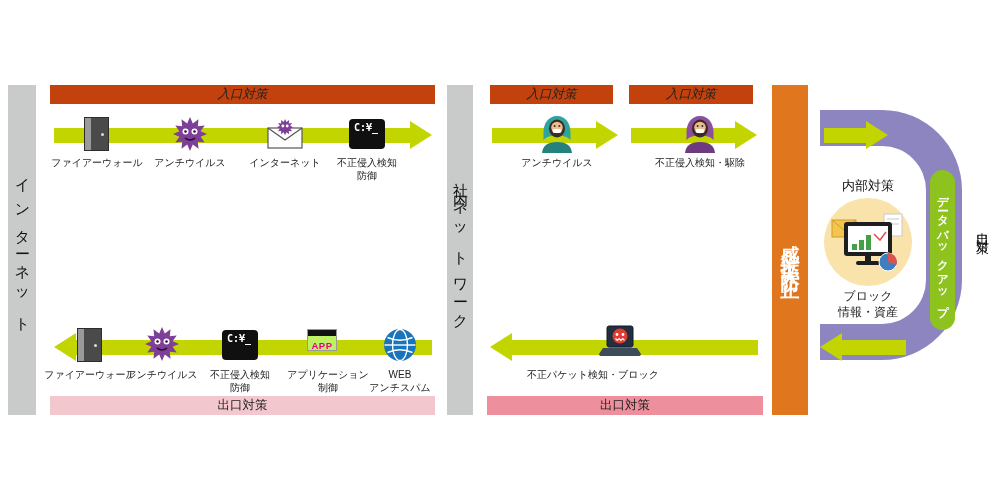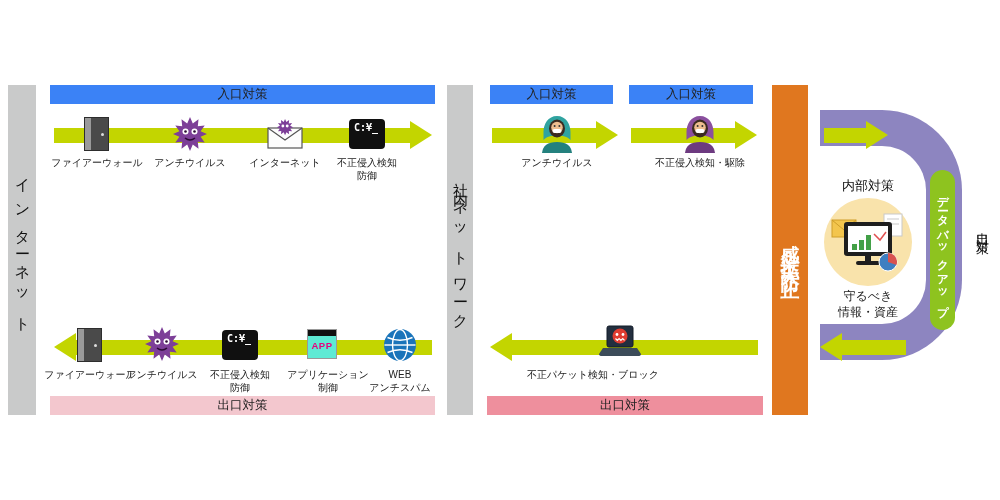--- a/index.html
+++ b/index.html
@@ -9,21 +9,21 @@
   }
   
   .vbar { position:absolute; display:flex; align-items:center; justify-content:center; }
   .vbar.gray { background:#c9caca; }
   .vbar.orange { background:#e0771f; }
   .vtext { writing-mode:vertical-rl; font-size:15px; letter-spacing:9px; color:#111; }
   .vtext.big { font-size:19px; font-weight:bold; color:#fff; letter-spacing:7px; }
 
   
   .banner { position:absolute; height:19px; line-height:19px; text-align:center; font-size:12.5px; color:#222; }
-  .banner.teal { background:#3b82f6; }
+  .banner.teal { background:#c2410c;font-style:italic; }
   .banner.pink { background:#f3c7ce; }
   .banner.pinkdark { background:#ee8f9d; }
 
   
   .arrow { position:absolute; display:flex; align-items:center; height:28px; z-index:2; }
   .arrow .shaft { flex:1; height:15px; background:#c3d500; }
   .arrow .tip { width:0; height:0; border-top:14px solid transparent; border-bottom:14px solid transparent; }
   .arrow.right .tip { border-left:22px solid #c3d500; }
   .arrow.left  .tip { border-right:22px solid #c3d500; }
 
@@ -33,21 +33,21 @@
   
   .icon-firewall { width:25px; height:34px; background:linear-gradient(90deg,#9a9a9a 0 6px,#4a4a4a 6px);
     border:1px solid #2d2d2d; position:relative; box-sizing:border-box; }
   .icon-firewall::after { content:""; position:absolute; right:4px; top:15px; width:3px; height:3px; background:#ddd; border-radius:50%; }
 
   
   .icon-terminal { width:36px; height:30px; background:#101010; border-radius:4px; box-sizing:border-box;
     padding:3px 0 0 5px; color:#fff; font-family:"DejaVu Sans Mono","Liberation Mono",monospace; font-size:10px; font-weight:bold; }
 
   
-  .icon-app { width:30px; height:30px; background:#5eead4; border:1px solid #999; box-sizing:border-box; }
+  .icon-app { width:30px; height:22px; background:#bef264; border:1px solid #999; box-sizing:border-box; }
   .icon-app .bar { height:6px; background:#111; }
   .icon-app .txt { color:#e6007e; font-weight:bold; font-size:9.5px; text-align:center; margin-top:4px; letter-spacing:.5px;
     font-family:"Liberation Sans",sans-serif; }
 
   
   .purple-c { position:absolute; left:820px; top:110px; width:142px; height:250px; box-sizing:border-box;
     border:36px solid #8d85c0; border-left:none; border-radius:0 80px 80px 0; z-index:1; }
   .green-capsule { position:absolute; left:930px; top:170px; width:25px; height:160px; background:#8ec31f;
     border-radius:13px; z-index:4; display:flex; align-items:center; justify-content:center; }
   .green-capsule .vtext { font-size:11.5px; font-weight:bold; color:#fff; letter-spacing:2px; }
@@ -242,18 +242,18 @@
       <rect x="31" y="34" width="5" height="10" fill="#43a047"></rect>
       <rect x="38" y="29" width="5" height="15" fill="#43a047"></rect>
       <path d="M46 28 L52 34 L58 26" stroke="#e05050" stroke-width="1.5" fill="none"></path>
       <rect x="37" y="50" width="6" height="5" fill="#1e1e1e"></rect>
       <rect x="28" y="55" width="24" height="4" rx="2" fill="#1e1e1e"></rect>
       <circle cx="60" cy="56" r="9" fill="#3f7fc1" stroke="#fff"></circle>
       <path d="M60 56 L60 47 A9 9 0 0 1 68.5 59 Z" fill="#d9534f"></path>
     </svg>
   </div>
 
-  <div class="lbl" style="left:818px; top:289px; width:100px; font-size:12px;">守るべき
+  <div class="lbl" style="left:818px; top:289px; width:100px; font-size:12px;">ブロック
 情報・資産</div>
 
   <div class="side-label vert" style="left:973px; top:222px; height:80px;">出口対策</div>
 
 </div>
 
 </body></html>

